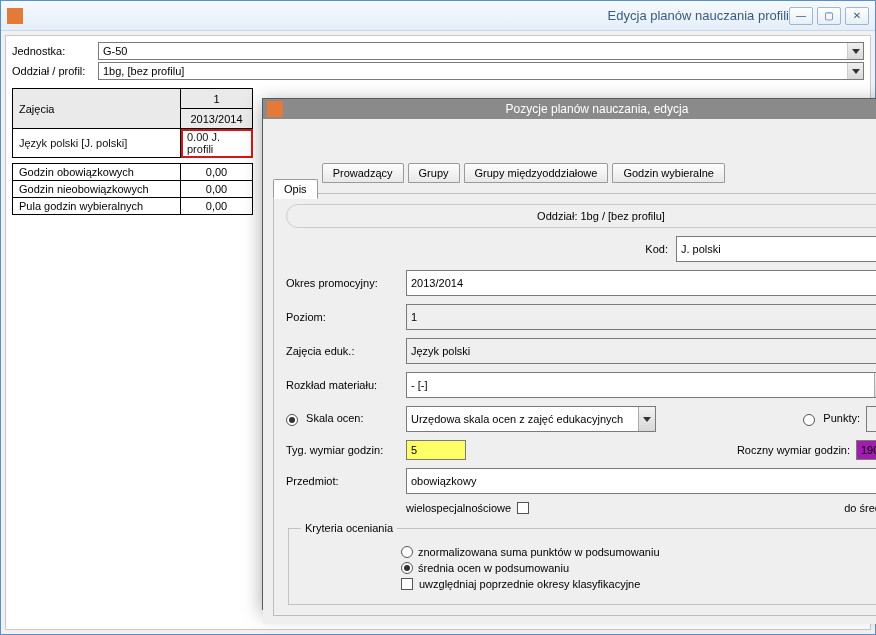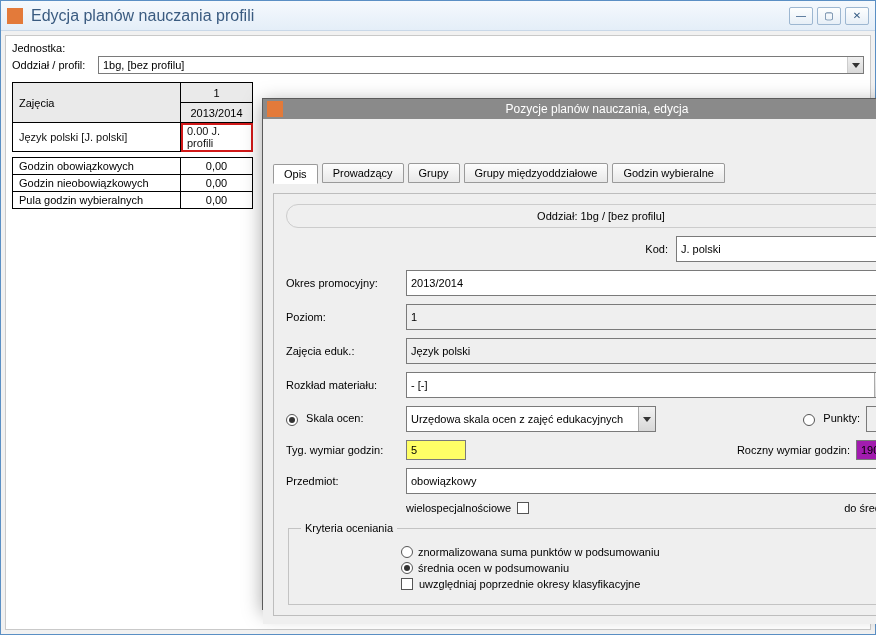--- a/index.html
+++ b/index.html
@@ -29,23 +29,23 @@
     padding: 0 6px;
     border-bottom: 1px solid #c9d8e8;
   }
   .titlebar .app-icon {
     width: 16px; height: 16px;
     background: #e37a3a;
     margin-right: 8px;
   }
   .titlebar .title {
     flex: 1;
-    text-align: left;
+    text-align: right;
     color: #3a5b80;
-    font-size: 16px;
+    font-size: 13px;
   }
   .titlebar .win-controls {
     display: flex;
     gap: 4px;
   }
   .win-btn {
     width: 24px; height: 18px;
     border: 1px solid #9db7d1;
     background: linear-gradient(#fdfefe,#e7eff7);
     border-radius: 2px;
@@ -190,21 +190,21 @@
   .tab {
     border: 1px solid #9a9a9a;
     background: linear-gradient(#fdfdfd,#e8e8e8);
     padding: 3px 10px;
     font-size: 11px;
     border-radius: 2px 2px 0 0;
   }
   .tab.active {
     background: #fff;
     border-bottom: 1px solid #fff;
-    position: relative; top: 1px;
+    position: relative; top: 16px;
   }
   .tab-panel {
     border: 1px solid #bdbdbd;
     background: #efefef;
     padding: 10px 12px;
   }
   .panel-header {
     border: 1px solid #cccccc;
     border-radius: 12px;
     padding: 5px 17px;
@@ -311,20 +311,26 @@
     <div class="win-controls">
       <div class="win-btn">—</div>
       <div class="win-btn">▢</div>
       <div class="win-btn">✕</div>
     </div>
   </div>
 
   <div class="content-area">
     <div class="form-row">
       <label>Jednostka:</label>
+      <div class="combo">
+        <span>G-50</span>
+        <div class="arrow">
+            <div class="tri-down"></div>
+          </div>
+      </div>
     </div>
     <div class="form-row">
       <label>Oddział / profil:</label>
       <div class="combo">
         <span>1bg, [bez profilu]</span>
         <div class="arrow">
             <div class="tri-down"></div>
           </div>
       </div>
     </div>

